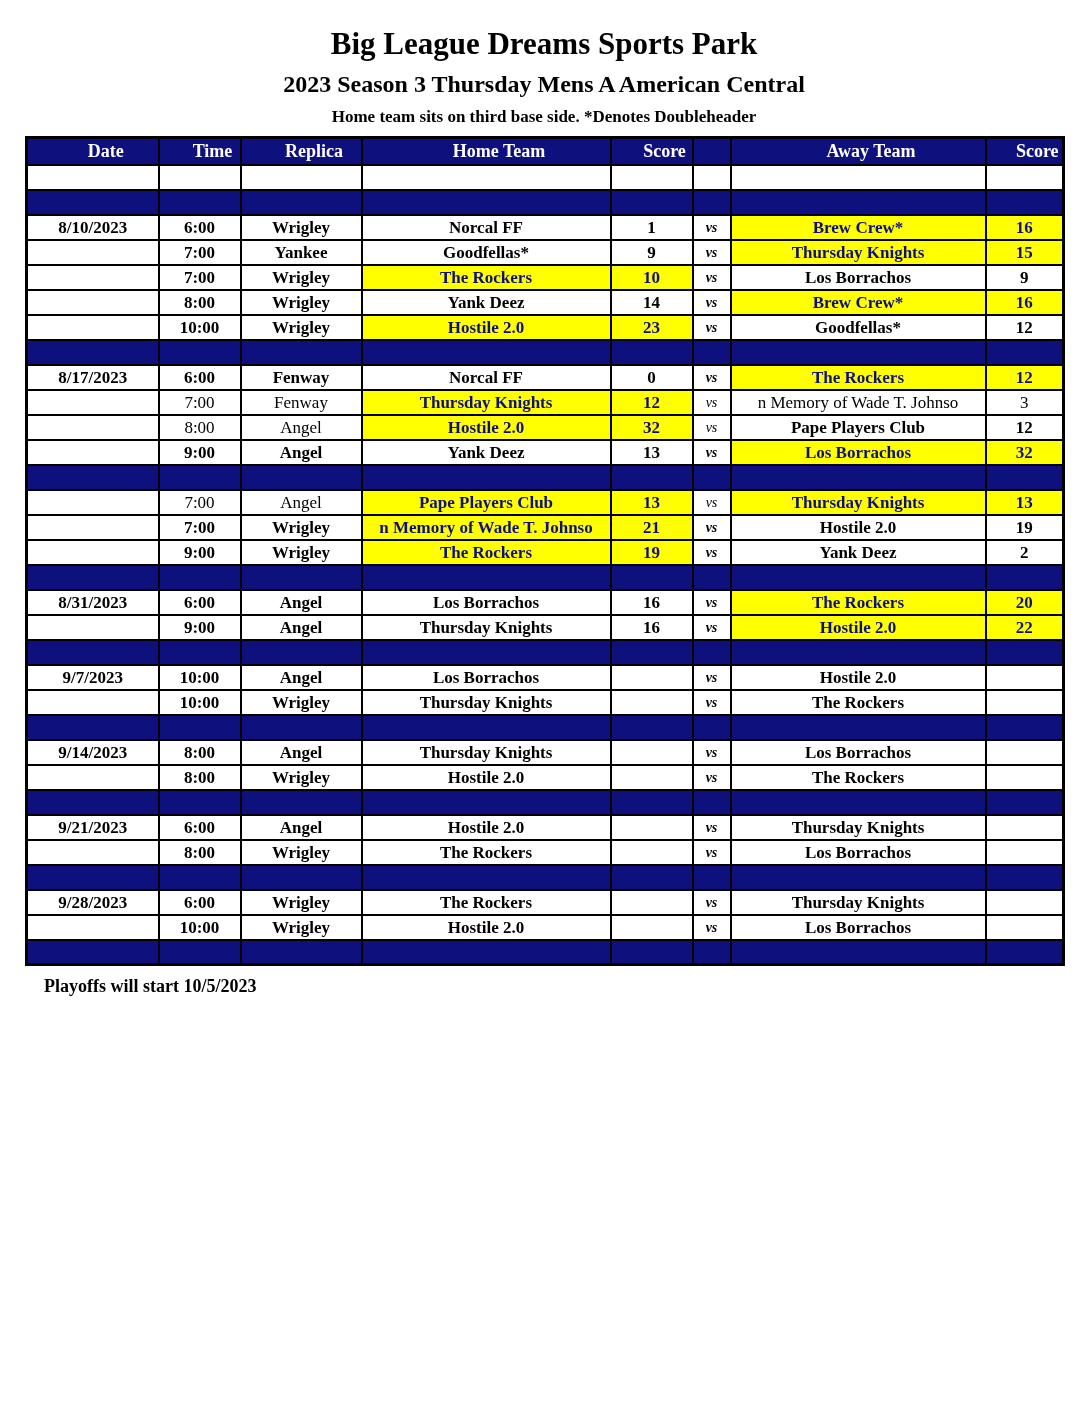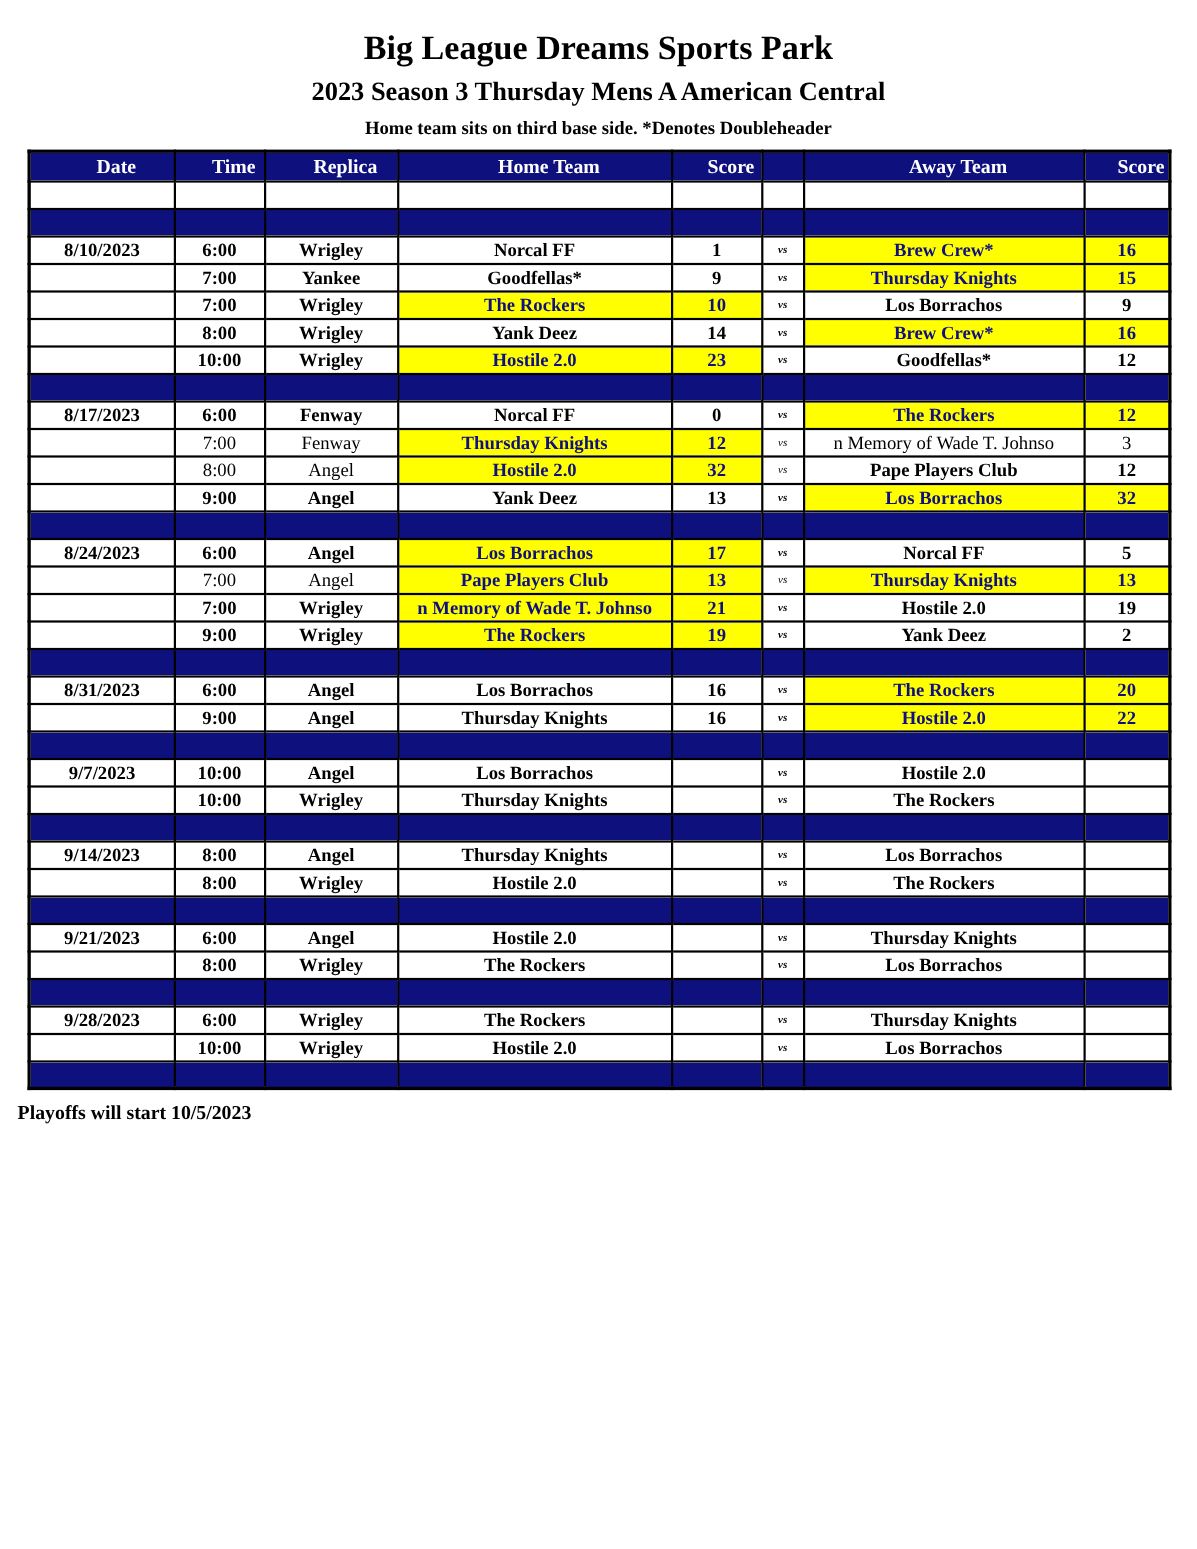--- a/index.html
+++ b/index.html
@@ -37,24 +37,24 @@
     font-size:17px; font-weight:bold; line-height:23px;
     overflow:hidden; white-space:nowrap;
   }
   .sched thead th{
     background:var(--navy); color:#ffffff; height:27px; font-size:18px;padding-left:26px;
   }
   tr.spacer td{ background:var(--navy); }
   tr.empty td{ background:#ffffff; }
   td.win{ background:var(--yellow); color:var(--navy); }
   td.light{ font-weight:normal; }
-  td.c-vs{ font-style:italic; font-size:10px; }
+  td.c-vs{ font-style:italic; font-size:14px; }
   td.clip span{ display:inline-block; white-space:nowrap; max-width:100%; }
   .footer-note{
-    margin:8px 0 0 16px; font-size:18px; font-weight:bold; line-height:24px;
+    margin:8px 0 0 44px; font-size:18px; font-weight:bold; line-height:24px;
   }
 </style>
 </head>
 <body>
 
 <div class="page">
   <div class="hdr">
     <div class="title">Big League Dreams Sports Park</div>
     <div class="subtitle">2023 Season 3 Thursday Mens A American Central</div>
     <div class="note">Home team sits on third base side.  *Denotes Doubleheader</div>
@@ -208,30 +208,20 @@
           <td></td>
           <td></td>
           <td></td>
           <td></td>
           <td></td>
           <td></td>
           <td></td>
           <td></td>
         </tr>
         <tr class="game">
-          <td class="c-date"><span>8/24/2023</span></td>
-          <td class="c-time"><span>6:00</span></td>
-          <td class="c-replica"><span>Angel</span></td>
-          <td class="c-home win"><span>Los Borrachos</span></td>
-          <td class="c-home-score win"><span>17</span></td>
-          <td class="c-vs"><span>vs</span></td>
-          <td class="c-away"><span>Norcal FF</span></td>
-          <td class="c-away-score"><span>5</span></td>
-        </tr>
-        <tr class="game">
           <td class="c-date"><span></span></td>
           <td class="c-time light"><span>7:00</span></td>
           <td class="c-replica light"><span>Angel</span></td>
           <td class="c-home win"><span>Pape Players Club</span></td>
           <td class="c-home-score win"><span>13</span></td>
           <td class="c-vs light"><span>vs</span></td>
           <td class="c-away win"><span>Thursday Knights</span></td>
           <td class="c-away-score win"><span>13</span></td>
         </tr>
         <tr class="game">

